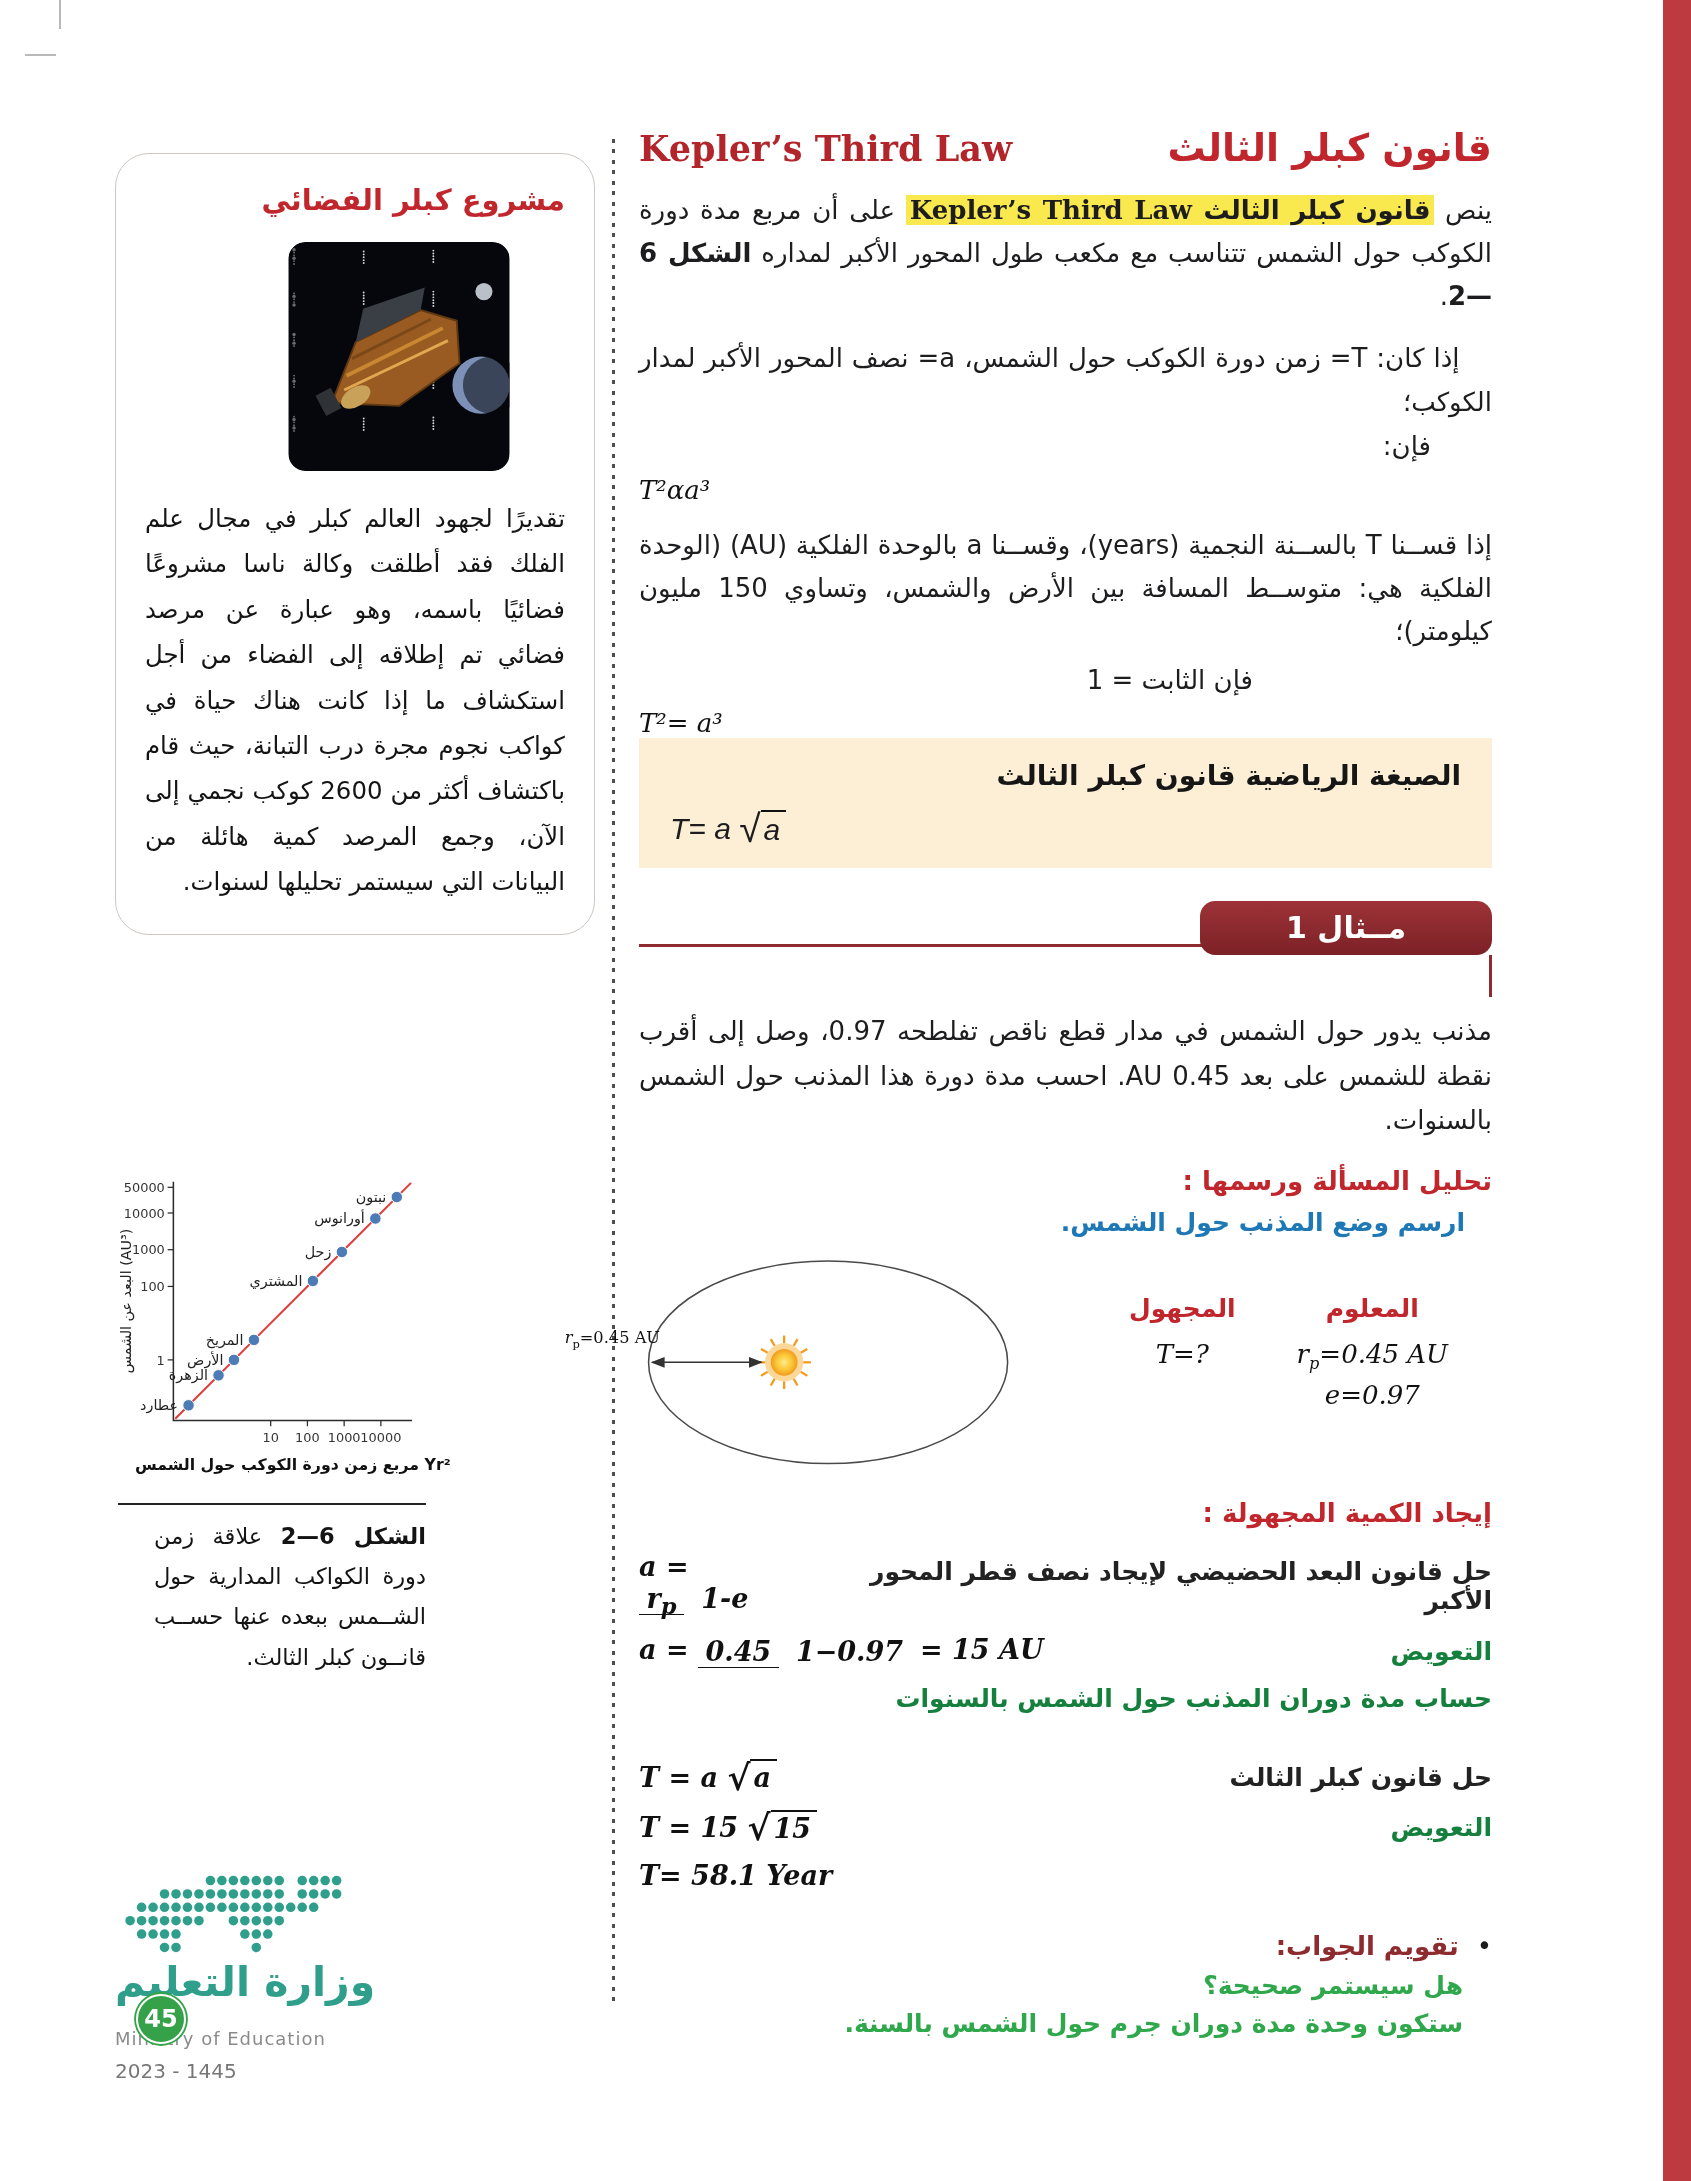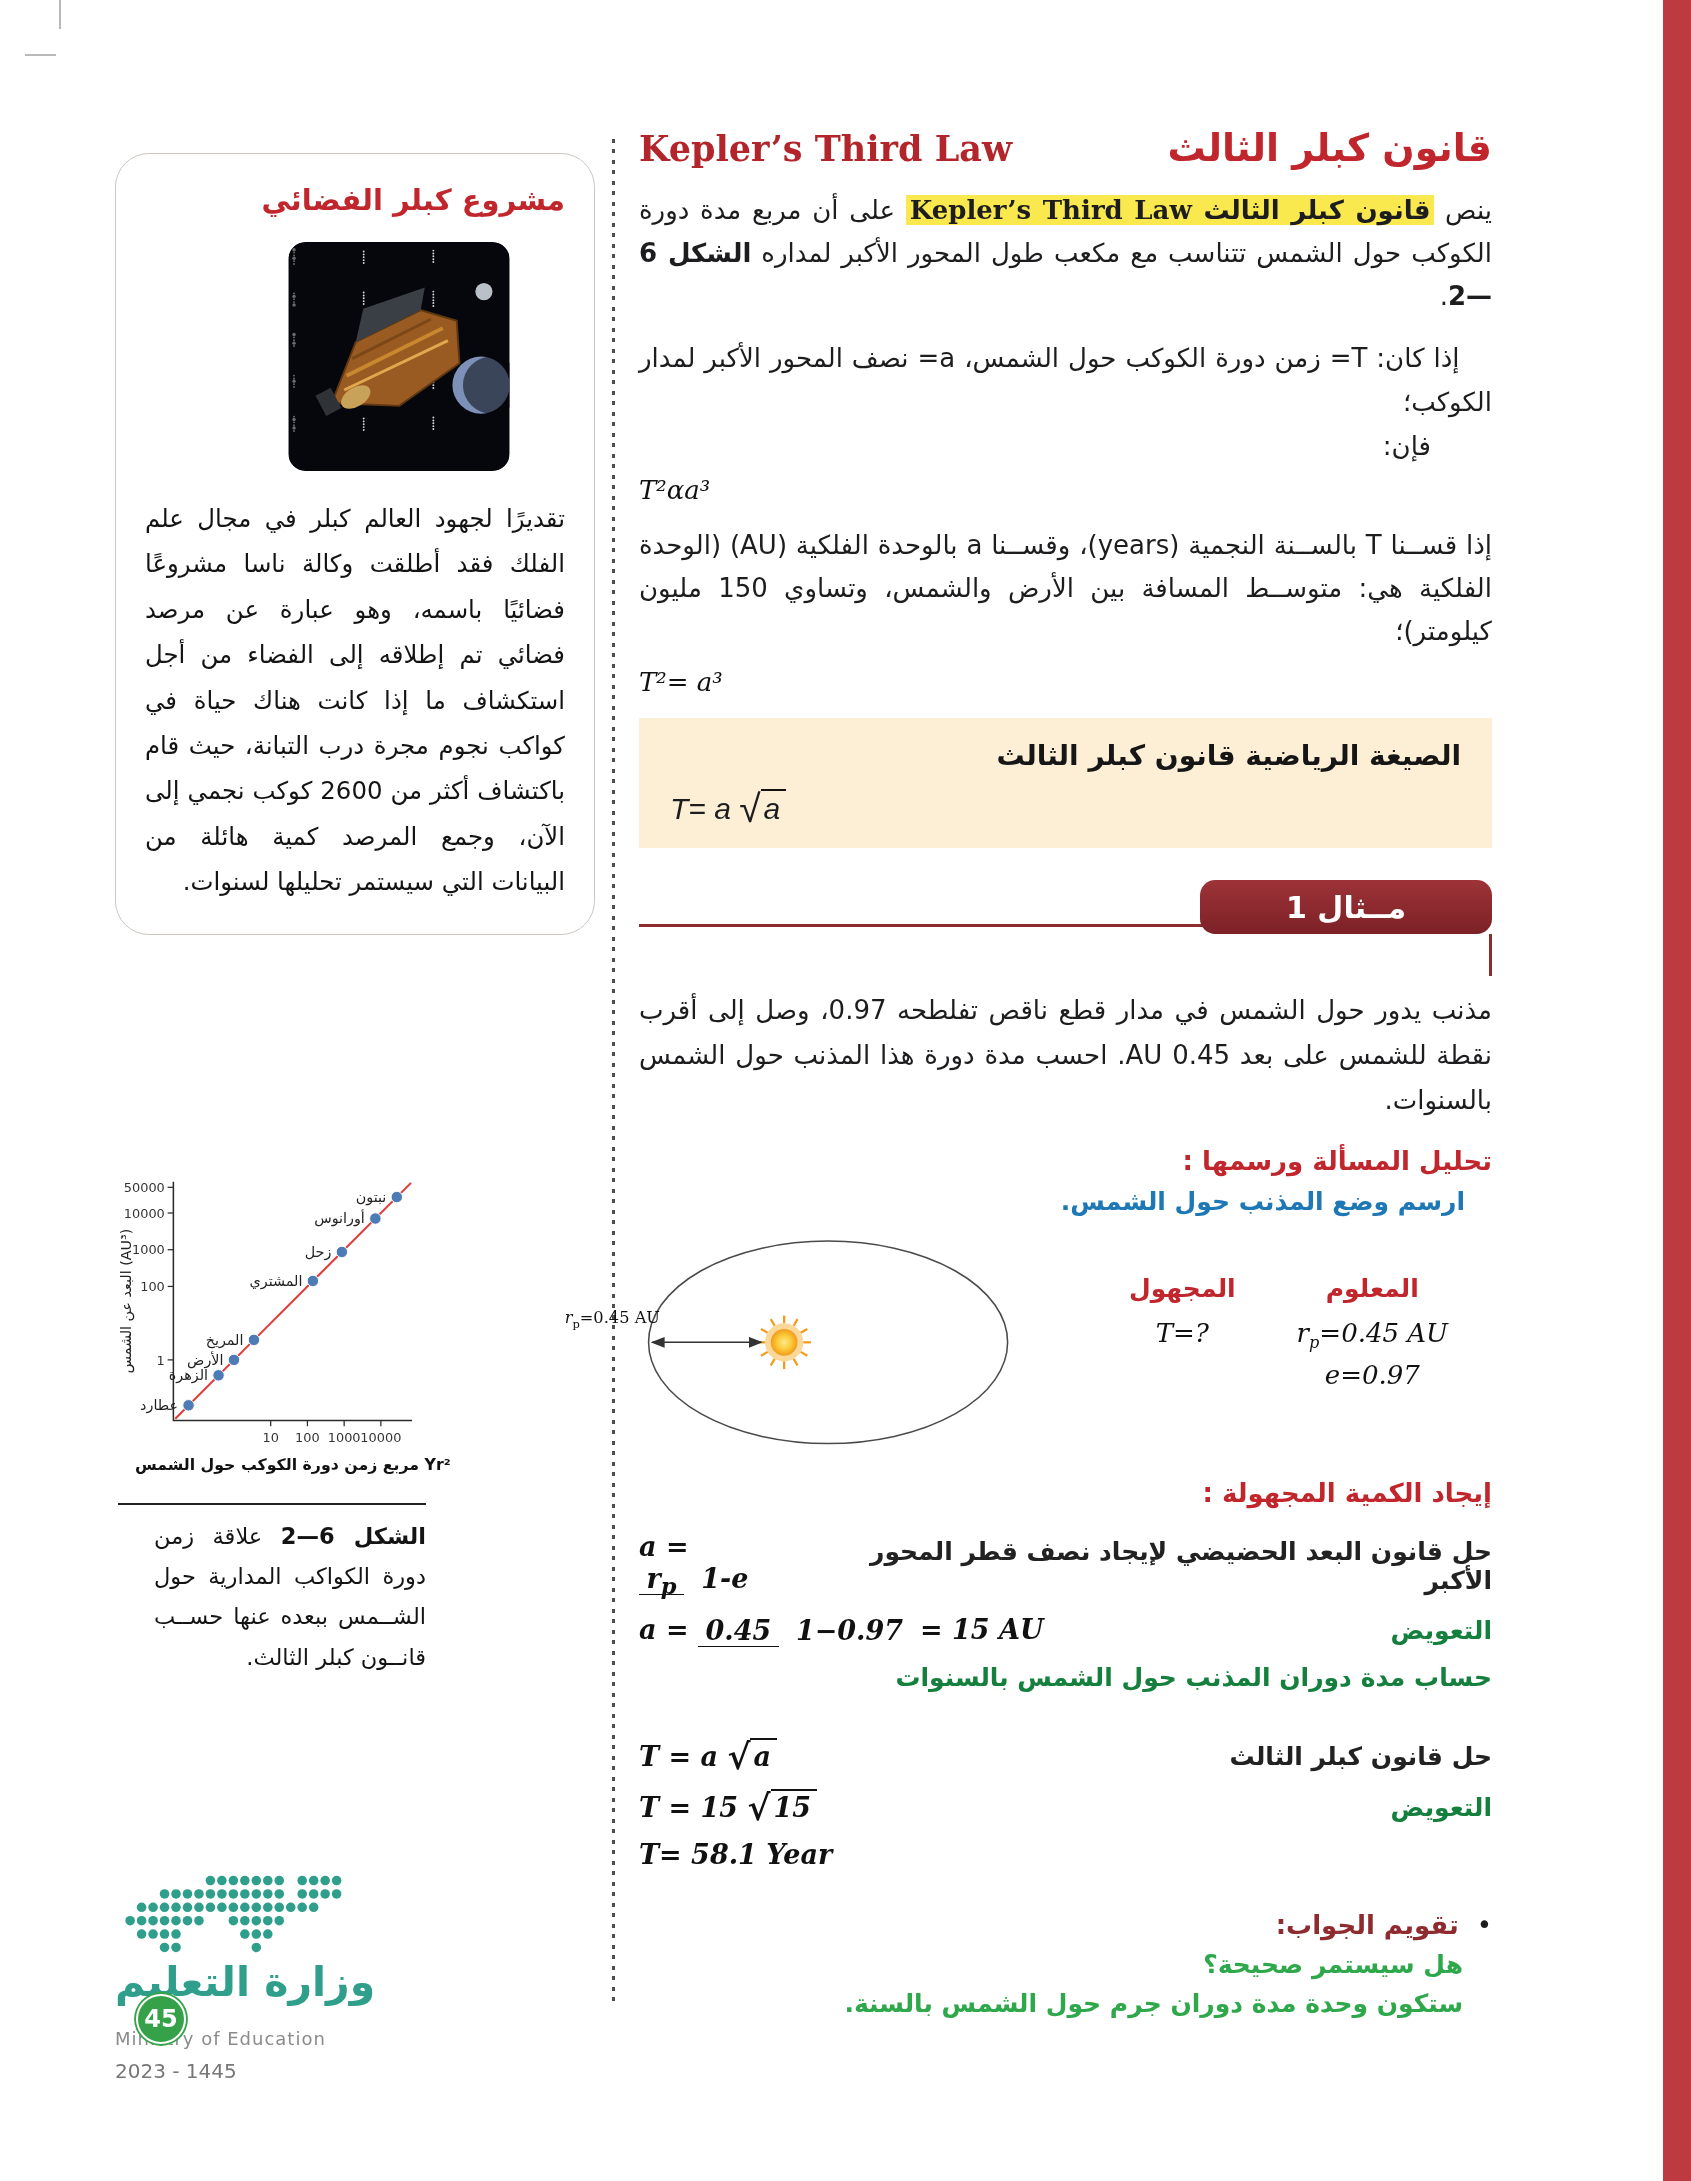--- a/index.html
+++ b/index.html
@@ -24,21 +24,21 @@
   .hl   { background:#f9e94e; font-weight:bold; padding:0 3.8px; }
   .hl-en{ font-family:"DejaVu Serif", serif; font-weight:bold; }
   .b    { font-weight:bold; }
 
   .then-line { font-size:26px; margin-top:7.6px; padding-right:61px; }
   .constant-line { font-size:26px; margin-top:11.5px; padding-right:239px; }
 
   .formula-left { direction:ltr; text-align:left; font-family:"DejaVu Serif", serif;
                   font-style:italic; font-size:26px; margin-top:13.4px; color:#111; }
 
-  .formula-box { margin-top:21px; background:#fcefd5; padding:21px 31px 17px; }
+  .formula-box { background:#fcefd5; padding:21px 31px 17px; }
   .fb-title { font-size:28px; font-weight:bold; color:#161616; text-align:right; }
   .fb-formula { direction:ltr; text-align:left; font-family:Liberation Sans, sans-serif;
                 font-style:italic; font-size:30px; margin-top:15.3px; }
 
   .sqrt { display:inline-block; white-space:nowrap; }
   .sqrt .r  { font-style:normal; font-size:1.3em; vertical-align:-2.9px; }
   .sqrt .rc { display:inline-block; border-top:2.4px solid #111; padding:1px 5.7px 0 2.9px; }
 
   
   .example { margin-top:32.5px; }
@@ -116,20 +116,21 @@
   <p class="para"><span>ينص </span><span class="hl"><span>قانون كبلر الثالث </span><span class="hl-en">Kepler’s Third Law</span></span><span> على أن مربع مدة دورة الكوكب حول الشمس تتناسب مع مكعب طول المحور الأكبر لمداره </span><span class="b">الشكل 6—2</span><span>.</span></p>
 
   <p class="para" style="text-indent:32.5px;">إذا كان: T= زمن دورة الكوكب حول الشمس، a= نصف المحور الأكبر لمدار الكوكب؛</p>
 
   <div class="then-line">فإن:</div>
 
   <div class="formula-left">T²αa³</div>
 
   <p class="para">إذا قســنا T بالســنة النجمية (years)، وقســنا a بالوحدة الفلكية (AU) (الوحدة الفلكية هي: متوســط المسافة بين الأرض والشمس، وتساوي 150 مليون كيلومتر)؛</p>
 
+  <div class="constant-line">فإن الثابت = 1</div>
 
   <div class="formula-left">T²= a³</div>
 
   <div class="formula-box">
     <div class="fb-title">الصيغة الرياضية قانون كبلر الثالث</div>
     <div class="fb-formula math">
       <span>T= a</span>
       <span class="sqrt"><span class="r">√</span><span class="rc">a</span></span>
     </div>
   </div>

